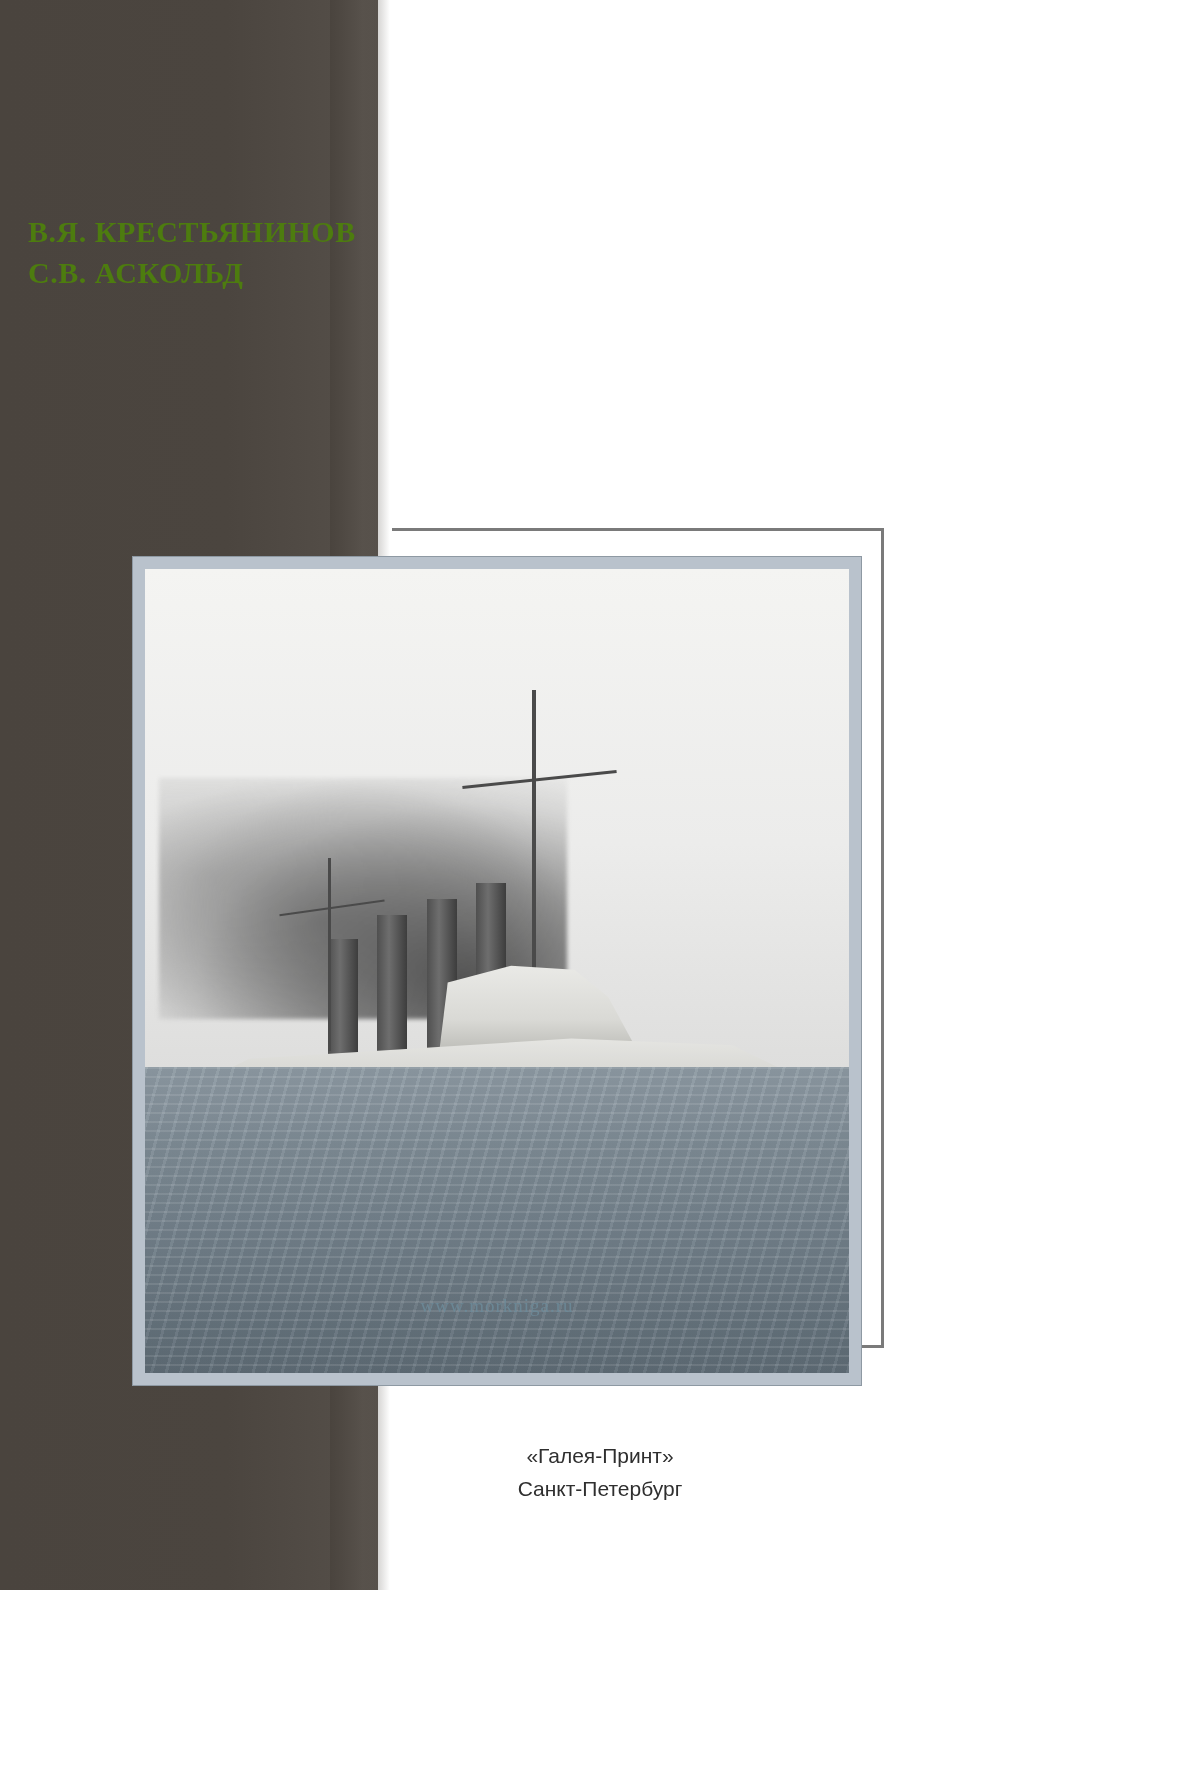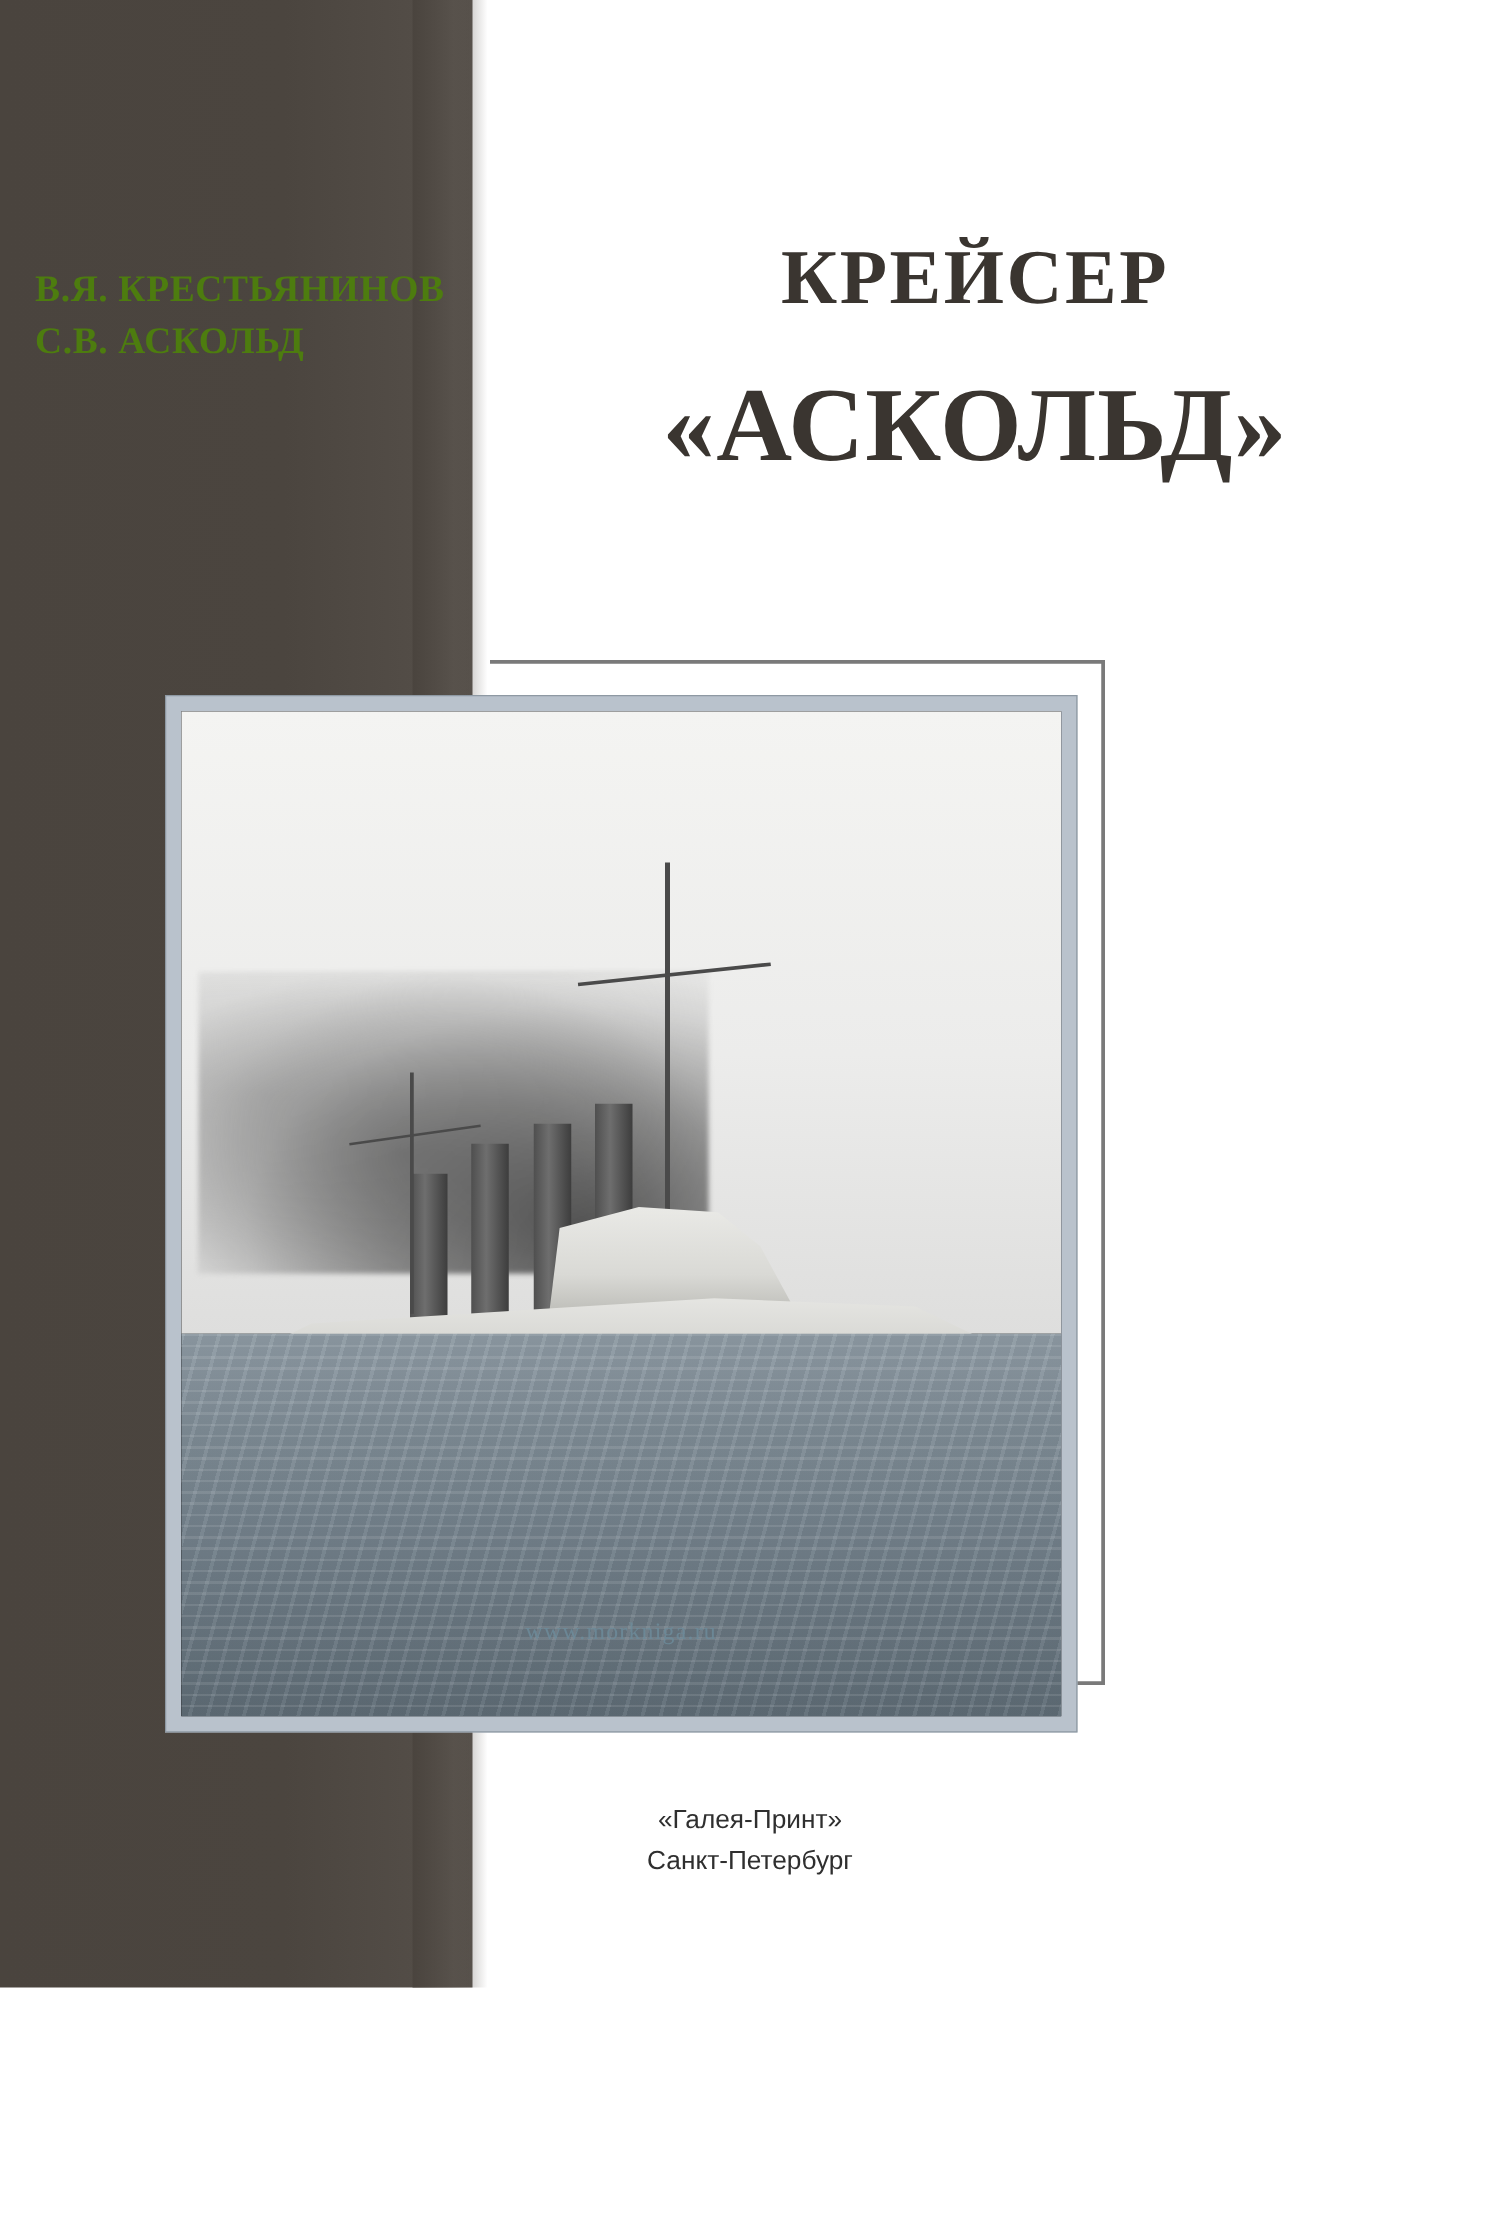--- a/index.html
+++ b/index.html
@@ -97,21 +97,21 @@
     background: #b9c2cc;
     padding: 12px;
     box-sizing: border-box;
     border: 1px solid #8e99a3;
   }
   .photo {
     position: relative;
     width: 100%;
     height: 100%;
     overflow: hidden;
-    background: #000000;
+    background: #4c1d95;
   }
 
   
   .sky {
     position: absolute; left:0; top:0; right:0; height: 62%;
     background: linear-gradient(to bottom, #f4f4f2 0%, #ececeb 55%, #dededd 100%);
   }
   .sea {
     position: absolute; left:0; right:0; bottom:0; height: 38%;
     background: linear-gradient(to bottom, #8d9aa3 0%, #7e8b95 25%, #6f7d87 60%, #5e6b75 100%);
@@ -193,24 +193,20 @@
 <div class="page">
 
   <div class="spine"></div>
   <div class="spine-fade"></div>
 
   <div class="authors">
     <div>В.Я. КРЕСТЬЯНИНОВ</div>
     <div>С.В. АСКОЛЬД</div>
   </div>
 
-  <div class="title-wrap">
-    <div class="title-main">КРЕЙСЕР</div>
-    <div class="title-sub">«АСКОЛЬД»</div>
-  </div>
 
   <div class="deco-frame"></div>
 
   <div class="photo-frame">
     <div class="photo">
       <div class="sky"></div>
       <div class="smoke"></div>
 
       <div class="funnel" style="left:26%; height:16%; top:46%;"></div>
       <div class="funnel" style="left:33%; height:19%; top:43%;"></div>

